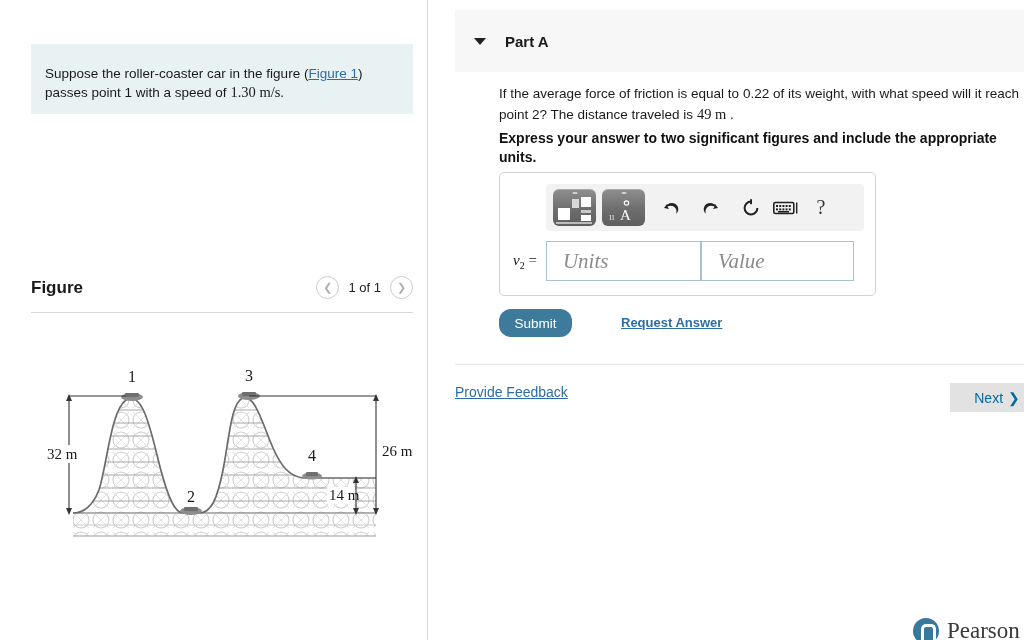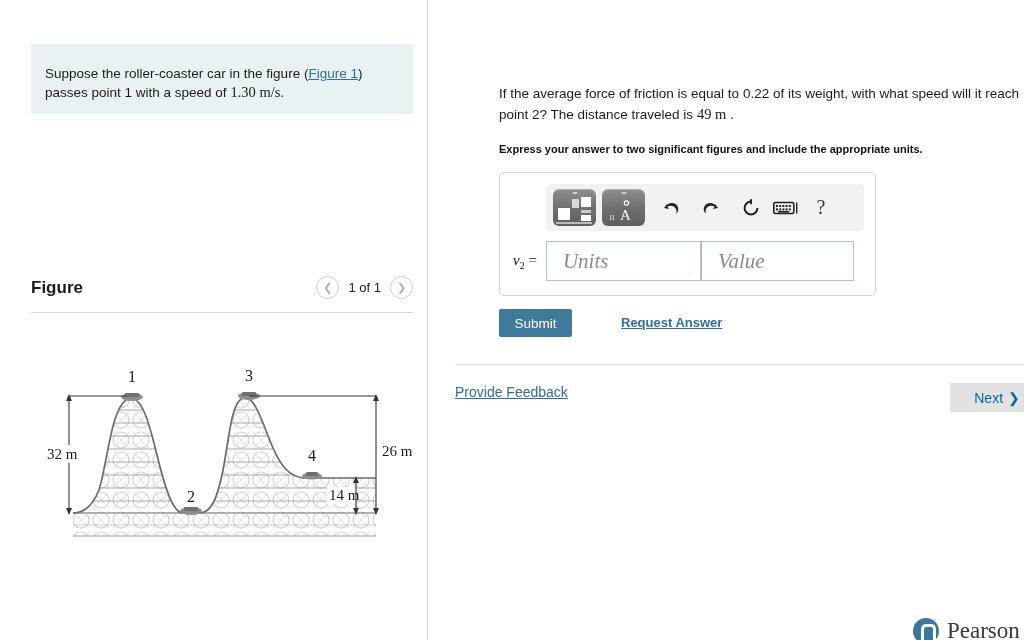--- a/index.html
+++ b/index.html
@@ -82,23 +82,23 @@
   }
   .part-label { font-size: 15px; font-weight: bold; color: #1a1a1a; }
 
   .question-text {
     position: absolute; left: 70px; top: 84px;
     width: 545px;
     font-size: 13.5px; line-height: 20px; color: #1a1a1a;
   }
   .question-text .mathy { font-family: "Liberation Serif", serif; font-size: 14.5px; }
   .instruction {
-    position: absolute; left: 70px; top: 140px;
+    position: absolute; left: 70px; top: 129px;
     width: 500px;
-    font-size: 11px; line-height: 19px; font-weight: bold; color: #111;
+    font-size: 14px; line-height: 19px; font-weight: bold; color: #111;
   }
 
   
   .answer-box {
     position: absolute; left: 70px; top: 172px;
     width: 377px; height: 124px;
     border: 1px solid #d2d2d2;
     border-radius: 5px;
     background: #fff;
   }
@@ -144,21 +144,21 @@
     font-family: "Liberation Serif", serif; font-style: italic;
     font-size: 21px; color: #8b8b8b; cursor: text;
   }
   .field-value { width: 153px; }
   .field-units { width: 155px; border-left: 1px solid #a9c0d0; }
 
   .submit-btn {
     position: absolute; left: 70px; top: 309px;
     width: 73px; height: 28px;
     background: #3d7a9c; color: #fff;
-    border: none; border-radius: 2px;
+    border: none; border-radius: 12px;
     font-size: 13.5px; font-family: "Liberation Sans", sans-serif;
     cursor: pointer;
   }
   .request-link {
     position: absolute; left: 164px; top: 315px;
     font-size: 13px; font-weight: bold; color: #2c6ea5;
     text-decoration: underline; cursor: pointer; padding-left: 28px;
   }
   .sep-rule {
     position: absolute; left: 26px; top: 364px;
@@ -317,20 +317,24 @@
           <path d="M322 178 L325 185 L328 178 Z" fill="#333" stroke="none"></path>
         </g>
         <rect x="296" y="157" width="28" height="17" fill="#fff" stroke="none"></rect>
         <text x="298" y="170" font-family="Liberation Serif, serif" font-size="15" fill="#1a1a1a">14 m</text>
       </svg>
     </div>
   </div>
 
   <div class="right-panel">
 
+    <div class="part-header">
+      <div class="caret"></div>
+      <div class="part-label">Part A</div>
+    </div>
 
     <div class="question-text">
       <span>If the average force of friction is equal to 0.22 of its weight, with what speed will it reach point 2? The distance traveled is </span><span class="mathy">49 m</span><span> .</span>
     </div>
 
     <div class="instruction">Express your answer to two significant figures and include the appropriate units.</div>
 
     <div class="answer-box">
 
       <div class="mq-toolbar">

